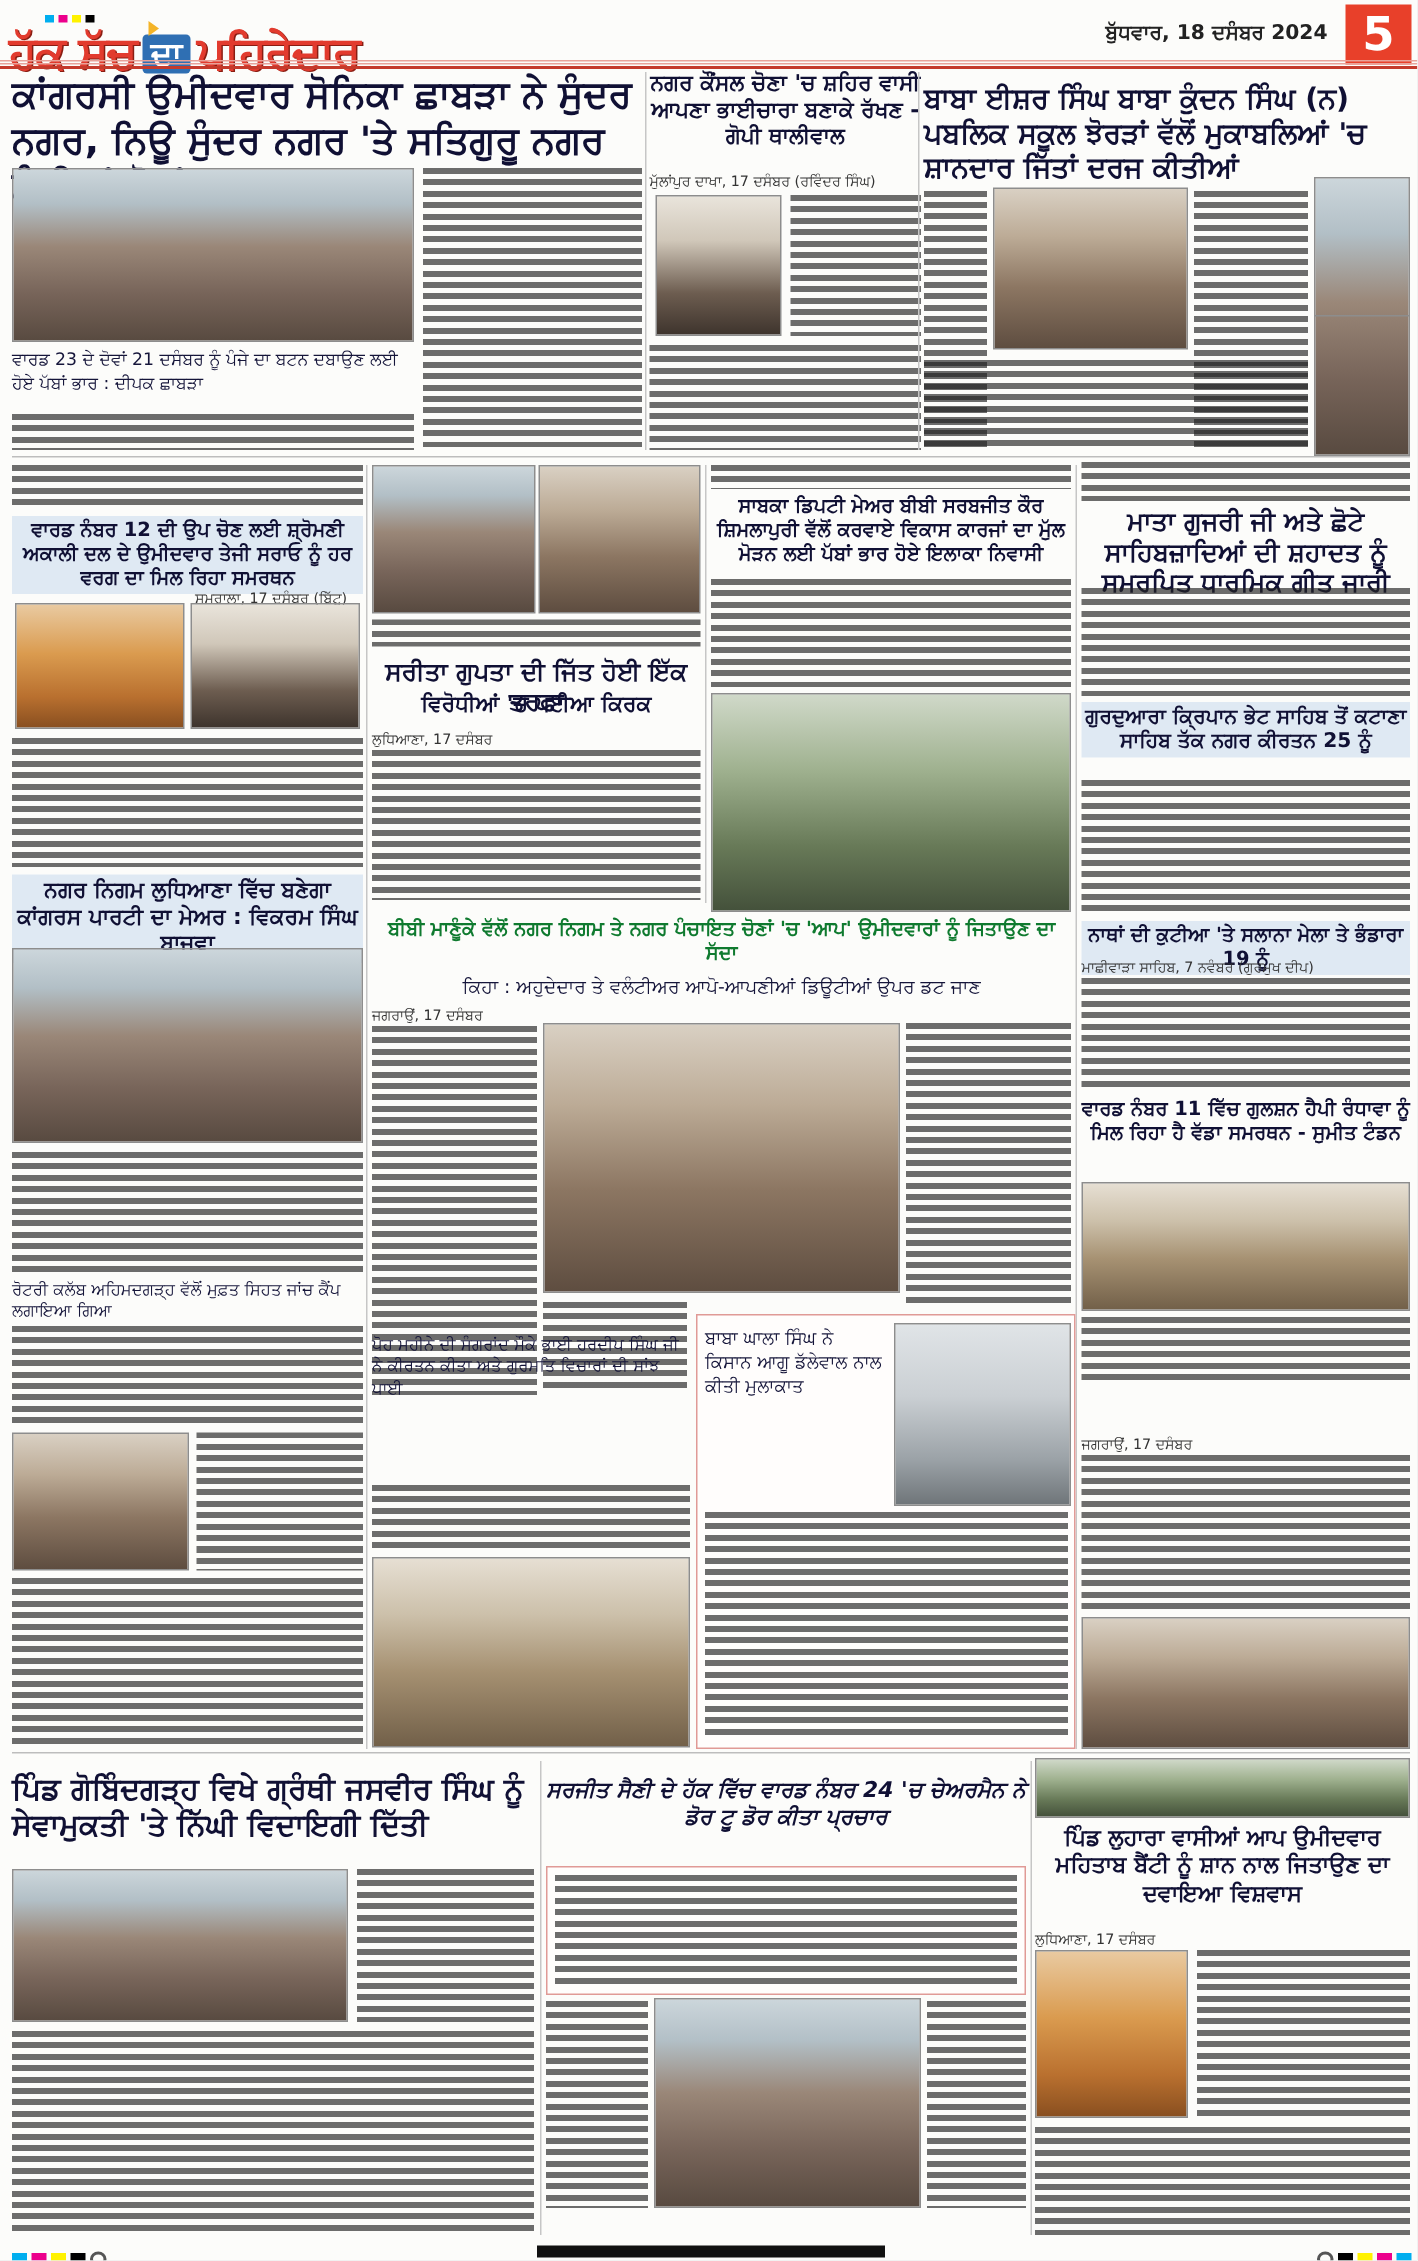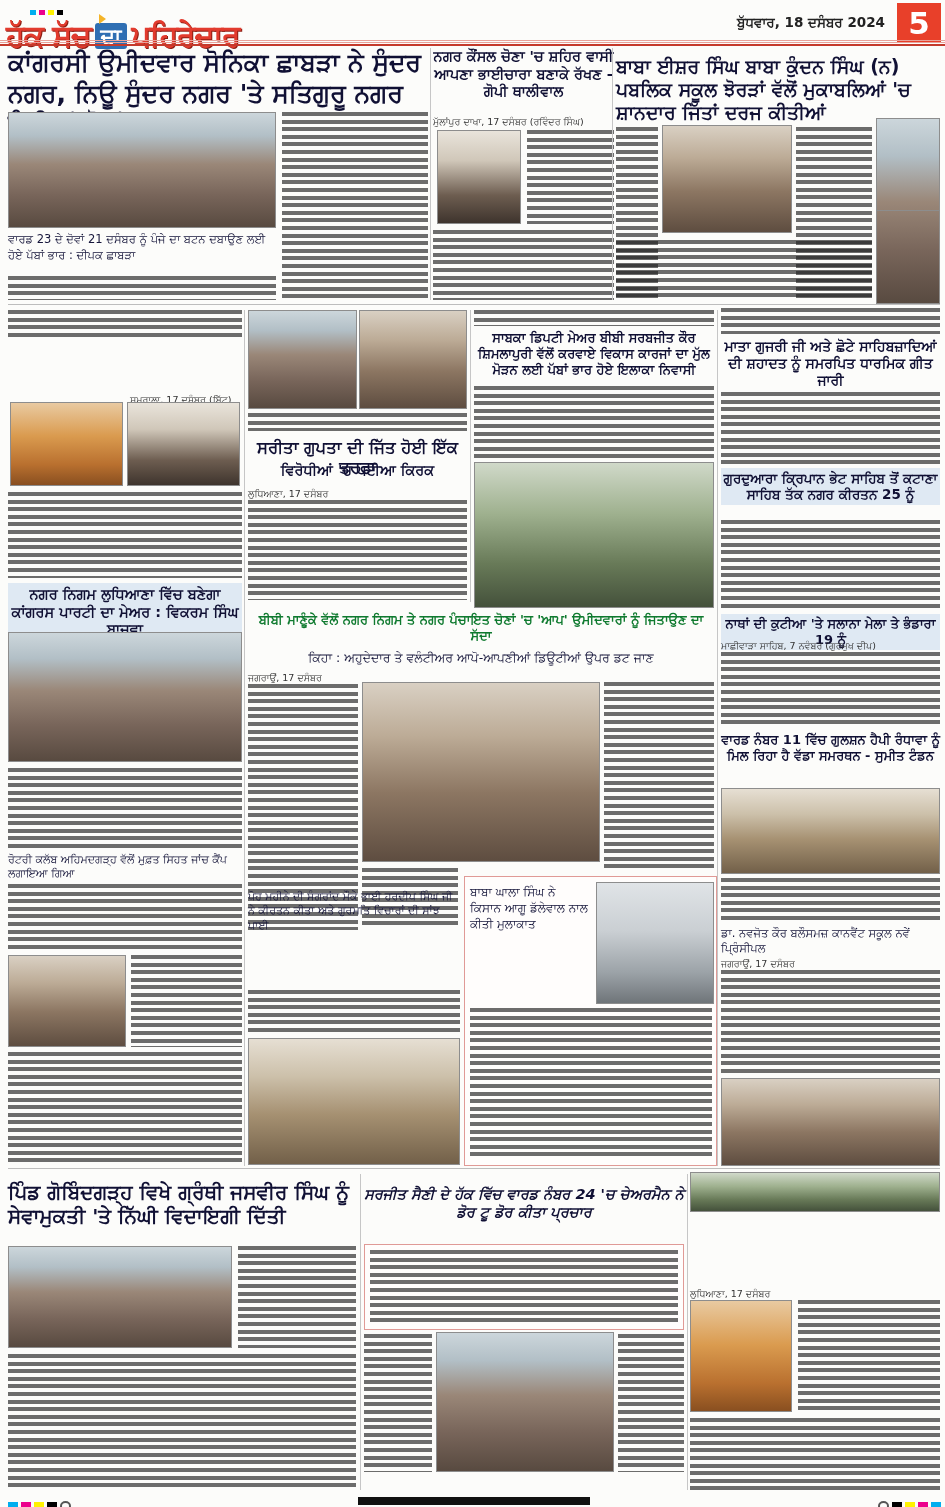--- a/index.html
+++ b/index.html
@@ -87,20 +87,21 @@
   <div class="abs" style="left:876px;top:210px;width:64px;height:1px;background:#8d8d8d;"></div>
   <div class="abs greek" style="left:616px;top:240px;width:256px;height:60px;"></div>
 
   <div class="abs hsep" style="left:8px;top:304px;width:932px;"></div>
 
   <div class="abs vsep" style="left:244px;top:310px;height:856px;"></div>
   <div class="abs vsep" style="left:470px;top:310px;height:292px;"></div>
   <div class="abs vsep" style="left:717px;top:310px;height:856px;"></div>
 
   <div class="abs greek" style="left:8px;top:310px;width:234px;height:28px;"></div>
+  <div class="abs hl hl-tint center" style="left:8px;top:344px;width:234px;font-size:13px;padding:2px 0;">ਵਾਰਡ ਨੰਬਰ 12 ਦੀ ਉਪ ਚੋਣ ਲਈ ਸ਼੍ਰੋਮਣੀ ਅਕਾਲੀ ਦਲ ਦੇ ਉਮੀਦਵਾਰ ਤੇਜੀ ਸਰਾਓ ਨੂੰ ਹਰ ਵਰਗ ਦਾ ਮਿਲ ਰਿਹਾ ਸਮਰਥਨ</div>
   <div class="abs byline" style="left:130px;top:394px;width:112px;">ਸਮਰਾਲਾ, 17 ਦਸੰਬਰ (ਬਿੱਟੂ)</div>
   <div class="abs ph ph-orange" style="left:10px;top:402px;width:113px;height:84px;"></div>
   <div class="abs ph ph-portrait" style="left:127px;top:402px;width:113px;height:84px;"></div>
   <div class="abs greek" style="left:8px;top:492px;width:234px;height:86px;"></div>
 
   <div class="abs hl hl-tint center" style="left:8px;top:583px;width:234px;font-size:14.5px;padding:3px 0;">ਨਗਰ ਨਿਗਮ ਲੁਧਿਆਣਾ ਵਿੱਚ ਬਣੇਗਾ ਕਾਂਗਰਸ ਪਾਰਟੀ ਦਾ ਮੇਅਰ : ਵਿਕਰਮ ਸਿੰਘ ਬਾਜਵਾ</div>
   <div class="abs ph ph-crowd" style="left:8px;top:632px;width:234px;height:130px;"></div>
   <div class="abs greek" style="left:8px;top:768px;width:234px;height:82px;"></div>
 
   <div class="abs subhd" style="left:8px;top:853px;width:234px;font-size:11px;line-height:1.3;">ਰੋਟਰੀ ਕਲੱਬ ਅਹਿਮਦਗੜ੍ਹ ਵੱਲੋਂ ਮੁਫ਼ਤ ਸਿਹਤ ਜਾਂਚ ਕੈਂਪ ਲਗਾਇਆ ਗਿਆ</div>
@@ -116,31 +117,30 @@
   <div class="abs hl center" style="left:248px;top:462px;width:219px;font-size:14.5px;">ਵਿਰੋਧੀਆਂ 'ਚ ਪਈਆ ਕਿਰਕ</div>
   <div class="abs byline" style="left:248px;top:488px;width:219px;">ਲੁਧਿਆਣਾ, 17 ਦਸੰਬਰ</div>
   <div class="abs greek" style="left:248px;top:500px;width:219px;height:100px;"></div>
 
   <div class="abs greek" style="left:474px;top:310px;width:240px;height:16px;"></div>
   <div class="abs hl center" style="left:474px;top:330px;width:240px;font-size:13px;">ਸਾਬਕਾ ਡਿਪਟੀ ਮੇਅਰ ਬੀਬੀ ਸਰਬਜੀਤ ਕੌਰ ਸ਼ਿਮਲਾਪੁਰੀ ਵੱਲੋਂ ਕਰਵਾਏ ਵਿਕਾਸ ਕਾਰਜਾਂ ਦਾ ਮੁੱਲ ਮੋੜਨ ਲਈ ਪੱਬਾਂ ਭਾਰ ਹੋਏ ਇਲਾਕਾ ਨਿਵਾਸੀ</div>
   <div class="abs greek" style="left:474px;top:386px;width:240px;height:72px;"></div>
   <div class="abs ph ph-green" style="left:474px;top:462px;width:240px;height:146px;"></div>
 
   <div class="abs greek" style="left:721px;top:308px;width:219px;height:26px;"></div>
-  <div class="abs hl center" style="left:721px;top:338px;width:219px;font-size:14px;">ਮਾਤਾ ਗੁਜਰੀ ਜੀ ਅਤੇ ਛੋਟੇ ਸਾਹਿਬਜ਼ਾਦਿਆਂ ਦੀ ਸ਼ਹਾਦਤ ਨੂੰ ਸਮਰਪਿਤ ਧਾਰਮਿਕ ਗੀਤ ਜਾਰੀ</div>
+  <div class="abs hl center" style="left:721px;top:338px;width:219px;font-size:17px;">ਮਾਤਾ ਗੁਜਰੀ ਜੀ ਅਤੇ ਛੋਟੇ ਸਾਹਿਬਜ਼ਾਦਿਆਂ ਦੀ ਸ਼ਹਾਦਤ ਨੂੰ ਸਮਰਪਿਤ ਧਾਰਮਿਕ ਗੀਤ ਜਾਰੀ</div>
   <div class="abs greek" style="left:721px;top:392px;width:219px;height:72px;"></div>
   <div class="abs hl hl-tint center" style="left:721px;top:468px;width:219px;font-size:13.5px;padding:2px 0;">ਗੁਰਦੁਆਰਾ ਕ੍ਰਿਪਾਨ ਭੇਟ ਸਾਹਿਬ ਤੋਂ ਕਟਾਣਾ ਸਾਹਿਬ ਤੱਕ ਨਗਰ ਕੀਰਤਨ 25 ਨੂੰ</div>
   <div class="abs greek" style="left:721px;top:520px;width:219px;height:90px;"></div>
   <div class="abs hl hl-tint center" style="left:721px;top:614px;width:219px;font-size:13px;padding:2px 0;">ਨਾਥਾਂ ਦੀ ਕੁਟੀਆ 'ਤੇ ਸਲਾਨਾ ਮੇਲਾ ਤੇ ਭੰਡਾਰਾ 19 ਨੂੰ</div>
   <div class="abs byline" style="left:721px;top:640px;width:219px;">ਮਾਛੀਵਾੜਾ ਸਾਹਿਬ, 7 ਨਵੰਬਰ (ਗੁਰਮੁਖ ਦੀਪ)</div>
   <div class="abs greek" style="left:721px;top:652px;width:219px;height:76px;"></div>
   <div class="abs hl center" style="left:721px;top:732px;width:219px;font-size:13px;">ਵਾਰਡ ਨੰਬਰ 11 ਵਿੱਚ ਗੁਲਸ਼ਨ ਹੈਪੀ ਰੰਧਾਵਾ ਨੂੰ ਮਿਲ ਰਿਹਾ ਹੈ ਵੱਡਾ ਸਮਰਥਨ - ਸੁਮੀਤ ਟੰਡਨ</div>
   <div class="abs ph ph-stage" style="left:721px;top:788px;width:219px;height:86px;"></div>
   <div class="abs greek" style="left:721px;top:878px;width:219px;height:44px;"></div>
-  <div class="abs subhd" style="left:721px;top:926px;width:219px;font-size:11.5px;line-height:1.3;">ਡਾ. ਨਵਜੋਤ ਕੌਰ ਬਲੌਸਮਜ਼ ਕਾਨਵੈਂਟ ਸਕੂਲ ਨਵੇਂ ਪ੍ਰਿੰਸੀਪਲ</div>
   <div class="abs byline" style="left:721px;top:958px;width:219px;">ਜਗਰਾਉਂ, 17 ਦਸੰਬਰ</div>
   <div class="abs greek" style="left:721px;top:970px;width:219px;height:104px;"></div>
   <div class="abs ph ph-indoor" style="left:721px;top:1078px;width:219px;height:88px;"></div>
 
   <div class="abs hl green center" style="left:248px;top:612px;width:466px;font-size:13px;">ਬੀਬੀ ਮਾਣੂੰਕੇ ਵੱਲੋਂ ਨਗਰ ਨਿਗਮ ਤੇ ਨਗਰ ਪੰਚਾਇਤ ਚੋਣਾਂ 'ਚ 'ਆਪ' ਉਮੀਦਵਾਰਾਂ ਨੂੰ ਜਿਤਾਉਣ ਦਾ ਸੱਦਾ</div>
   <div class="abs subhd center" style="left:248px;top:650px;width:466px;font-size:12.5px;">ਕਿਹਾ : ਅਹੁਦੇਦਾਰ ਤੇ ਵਲੰਟੀਅਰ ਆਪੋ-ਆਪਣੀਆਂ ਡਿਊਟੀਆਂ ਉਪਰ ਡਟ ਜਾਣ</div>
   <div class="abs byline" style="left:248px;top:672px;width:120px;">ਜਗਰਾਉਂ, 17 ਦਸੰਬਰ</div>
   <div class="abs greek" style="left:248px;top:684px;width:110px;height:246px;"></div>
   <div class="abs ph ph-indoor" style="left:362px;top:682px;width:238px;height:180px;"></div>
   <div class="abs greek" style="left:604px;top:682px;width:110px;height:190px;"></div>
@@ -166,20 +166,21 @@
   <div class="abs greek" style="left:8px;top:1354px;width:348px;height:136px;"></div>
 
   <div class="abs hl italic center" style="left:364px;top:1186px;width:320px;font-size:14.5px;">ਸਰਜੀਤ ਸੈਣੀ ਦੇ ਹੱਕ ਵਿੱਚ ਵਾਰਡ ਨੰਬਰ 24 'ਚ ਚੇਅਰਮੈਨ ਨੇ ਡੋਰ ਟੂ ਡੋਰ ਕੀਤਾ ਪ੍ਰਚਾਰ</div>
   <div class="abs pinkbox" style="left:364px;top:1244px;width:320px;height:86px;"></div>
   <div class="abs greek" style="left:370px;top:1250px;width:308px;height:74px;"></div>
   <div class="abs greek" style="left:364px;top:1334px;width:68px;height:138px;"></div>
   <div class="abs ph ph-crowd" style="left:436px;top:1332px;width:178px;height:140px;"></div>
   <div class="abs greek" style="left:618px;top:1334px;width:66px;height:138px;"></div>
 
   <div class="abs ph ph-green" style="left:690px;top:1172px;width:250px;height:40px;"></div>
+  <div class="abs hl center" style="left:690px;top:1216px;width:250px;font-size:15px;">ਪਿੰਡ ਲੁਹਾਰਾ ਵਾਸੀਆਂ ਆਪ ਉਮੀਦਵਾਰ ਮਹਿਤਾਬ ਬੈਂਟੀ ਨੂੰ ਸ਼ਾਨ ਨਾਲ ਜਿਤਾਉਣ ਦਾ ਦਵਾਇਆ ਵਿਸ਼ਵਾਸ</div>
   <div class="abs byline" style="left:690px;top:1288px;width:250px;">ਲੁਧਿਆਣਾ, 17 ਦਸੰਬਰ</div>
   <div class="abs ph ph-orange" style="left:690px;top:1300px;width:102px;height:112px;"></div>
   <div class="abs greek" style="left:798px;top:1300px;width:142px;height:112px;"></div>
   <div class="abs greek" style="left:690px;top:1418px;width:250px;height:72px;"></div>
 
   <div class="abs" style="left:8px;top:1496px;">
     <span class="regsq" style="background:#00aeef;"></span><span class="regsq" style="background:#ec008c;"></span><span class="regsq" style="background:#fff200;"></span><span class="regsq" style="background:#000;"></span><span class="regsq" style="background:transparent;border:2px solid #555;border-radius:50%;width:7px;height:6px;"></span>
   </div>
   <div class="abs" style="left:358px;top:1497px;width:232px;height:8px;background:#111;"></div>
   <div class="abs" style="left:878px;top:1496px;">

